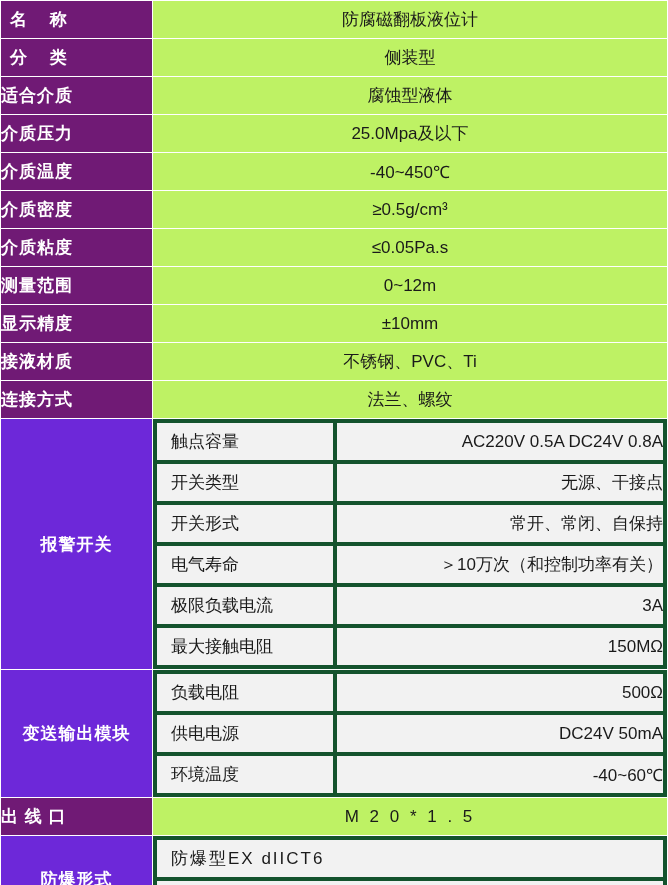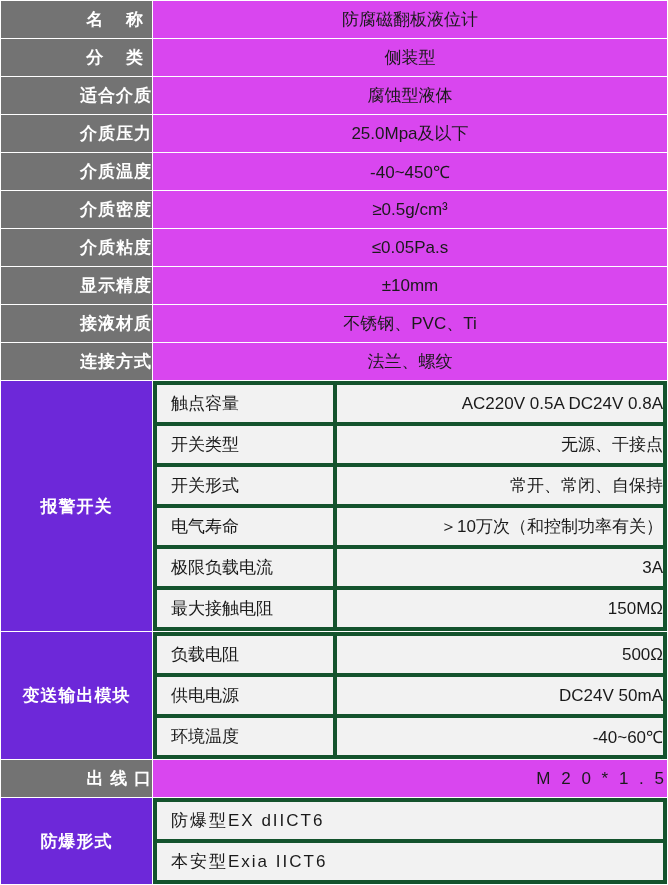--- a/index.html
+++ b/index.html
@@ -17,34 +17,34 @@
     width: 668px;
     border-collapse: collapse;
     table-layout: fixed;
   }
   .spec-table td {
     border: 1px solid #ffffff;
     padding: 0;
     vertical-align: middle;
   }
   .label-cell {
-    background: #737373;
+    background: #701a75;
     color: #ffffff;
-    text-align: right;
+    text-align: left;
     font-size: 17px;
     font-weight: bold;
     letter-spacing: 1px;
     height: 37px;
   }
   .label-cell.spaced {
     letter-spacing: 9px;
     text-indent: 9px;
   }
   .value-cell {
-    background: #d946ef;
+    background: #bef264;
     color: #1a1a1a;
     text-align: center;
     font-size: 17px;
     height: 37px;
   }
   .group-label {
     background: #6d28d9;
     color: #ffffff;
     text-align: center;
     font-size: 17px;
@@ -75,21 +75,20 @@
   .stacked-cell {
     background: #f2f2f2;
     color: #1a1a1a;
     text-align: left;
     font-size: 17px;
     height: 40px;
     letter-spacing: 2px;
   }
   .wide-letter {
     letter-spacing: 3px;
-    text-align: right;
   }
   .label-col { width: 152px; }
 </style>
 </head>
 <body>
 
 <table class="spec-table">
   <colgroup>
     <col class="label-col">
     <col>
@@ -115,20 +114,24 @@
       <td class="label-cell">介质温度</td>
       <td class="value-cell">-40~450℃</td>
     </tr>
     <tr>
       <td class="label-cell">介质密度</td>
       <td class="value-cell">≥0.5g/cm³</td>
     </tr>
     <tr>
       <td class="label-cell">介质粘度</td>
       <td class="value-cell">≤0.05Pa.s</td>
+    </tr>
+    <tr>
+      <td class="label-cell">测量范围</td>
+      <td class="value-cell">0~12m</td>
     </tr>
     <tr>
       <td class="label-cell">显示精度</td>
       <td class="value-cell">±10mm</td>
     </tr>
     <tr>
       <td class="label-cell">接液材质</td>
       <td class="value-cell">不锈钢、PVC、Ti</td>
     </tr>
     <tr>

